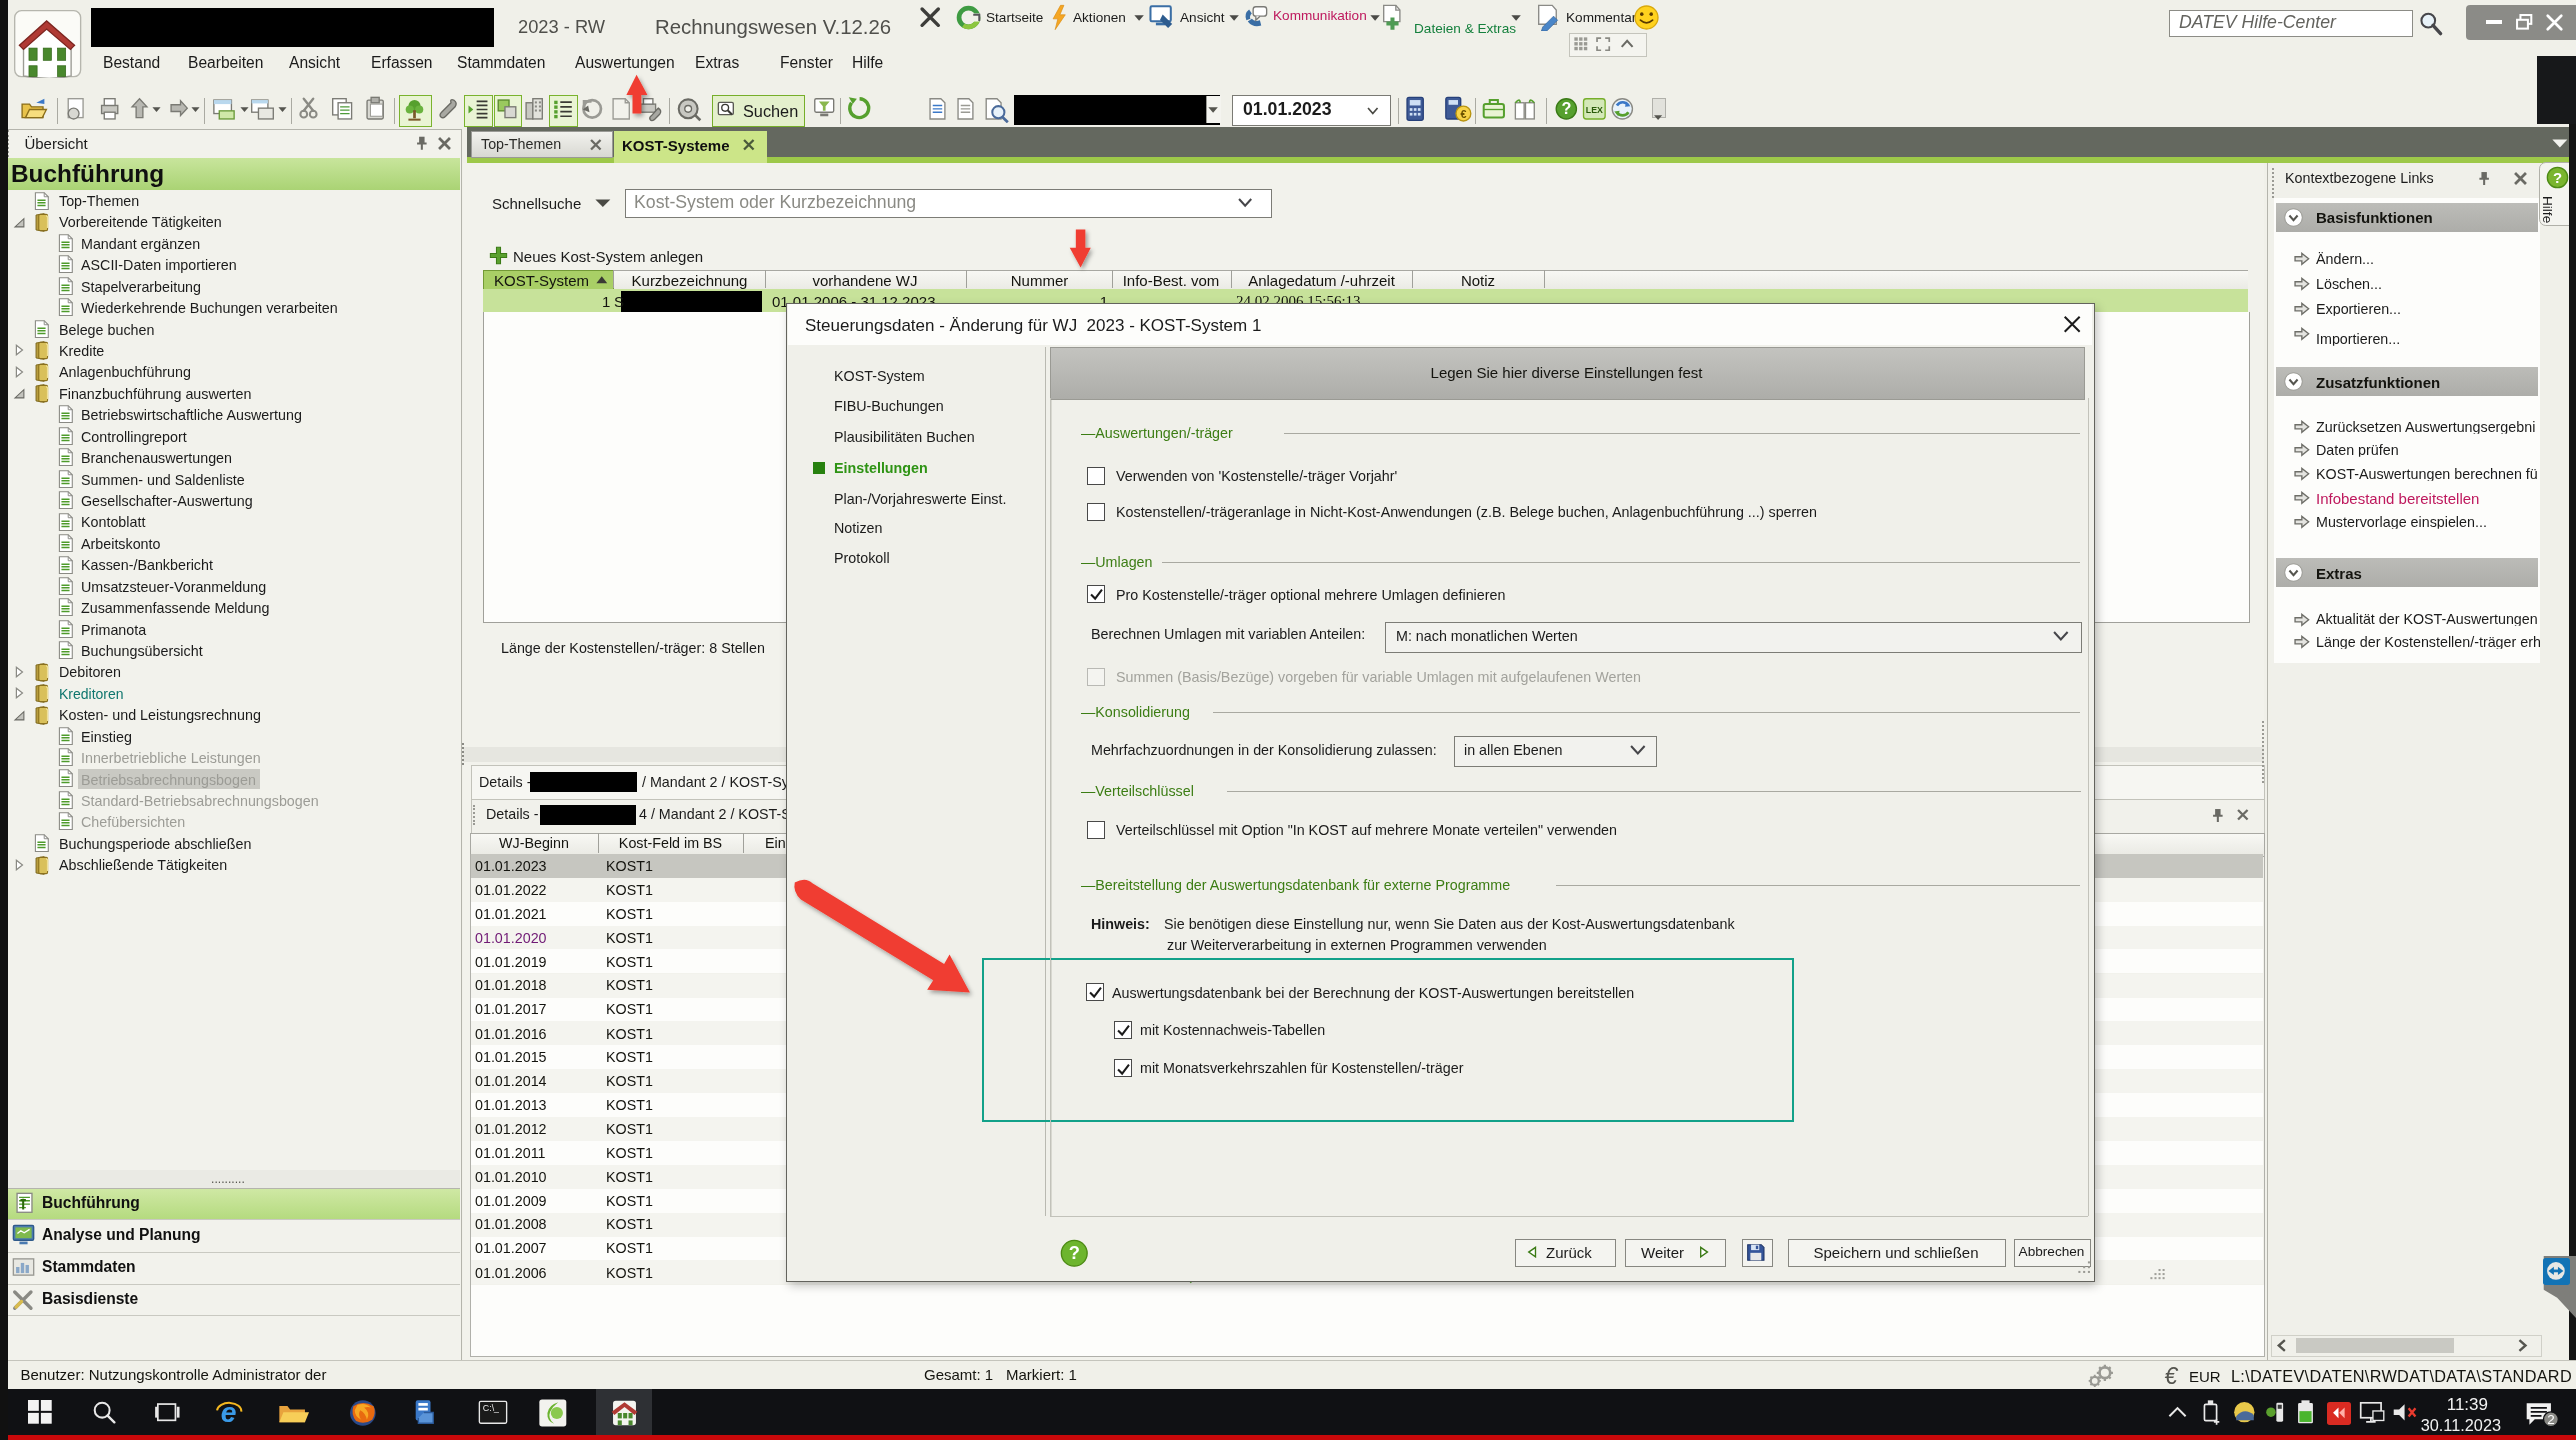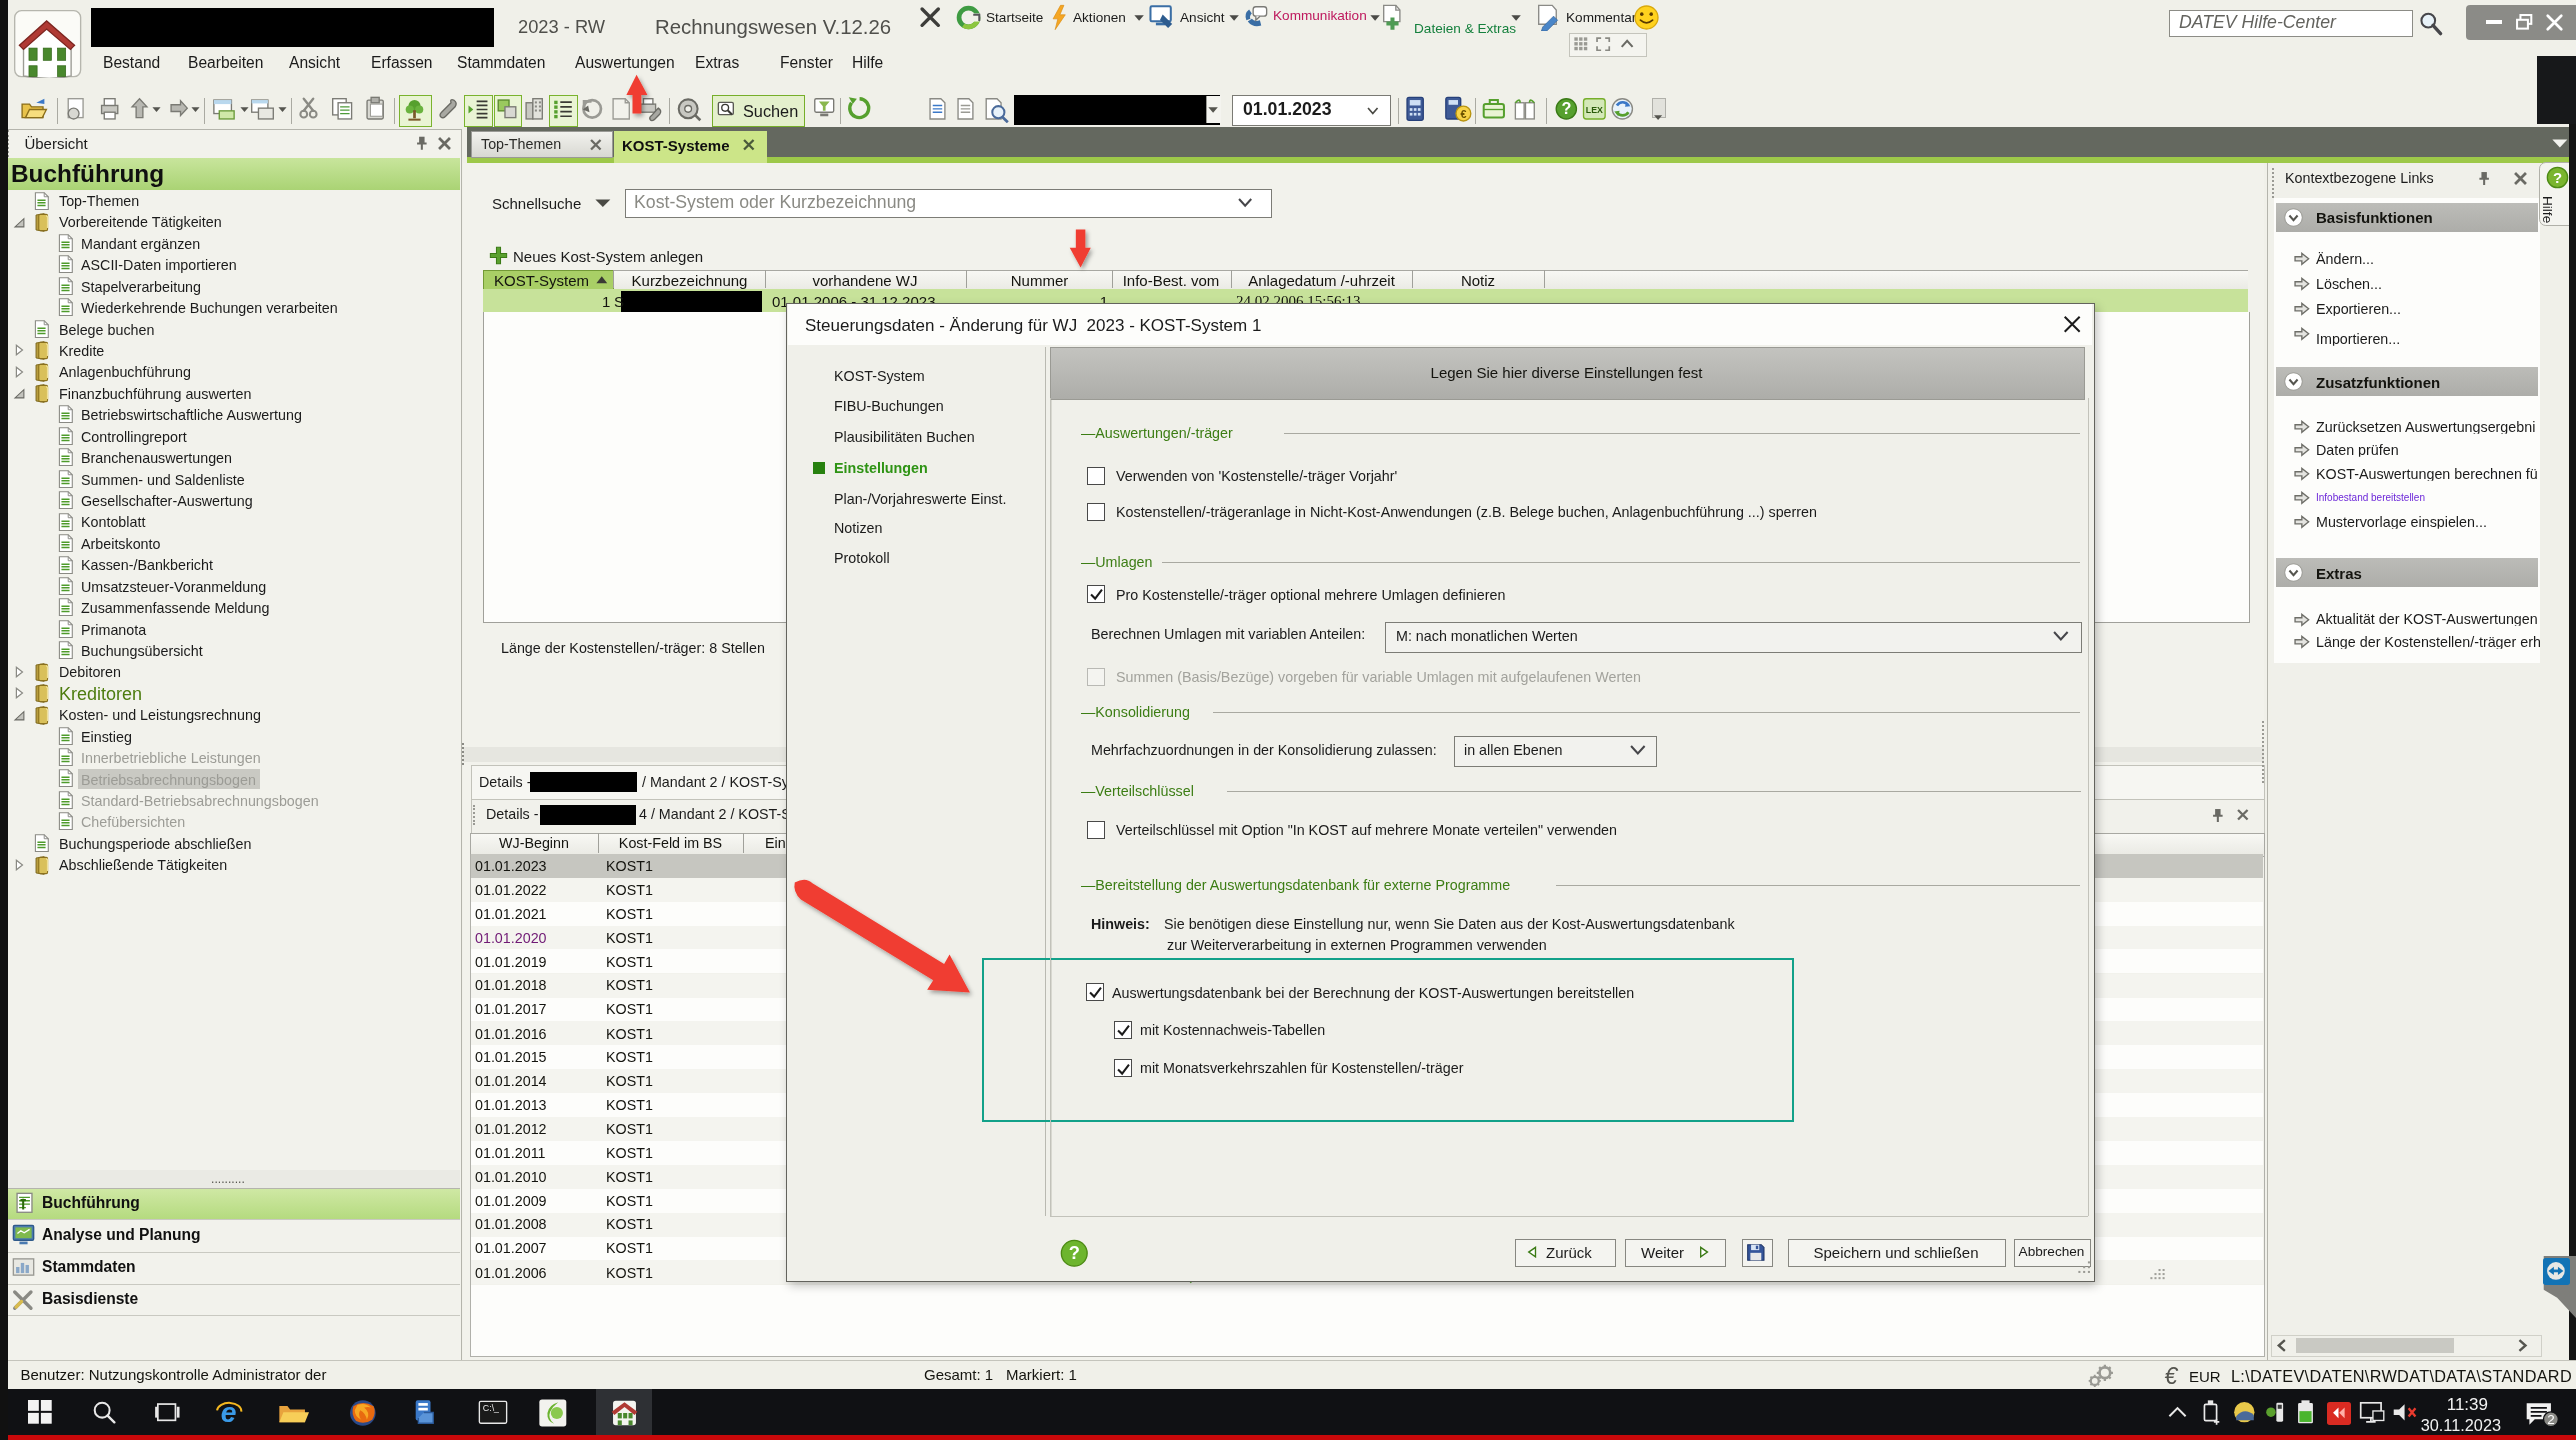--- a/index.html
+++ b/index.html
@@ -545,21 +545,21 @@
   </svg>
 <div class="t" style="left:59px;top:672px;font-size:14.3px;color:#1b1b1b;">Debitoren</div>
 <svg class="b" style="left:13px;top:687px;" width="12.2" height="12.2" viewBox="0 0 18 18">
     <path d="M5 2 L14 9 L5 16 Z" fill="#fff" stroke="#8a8a84" stroke-width="1.8"></path>
   </svg>
 <svg class="b" style="left:34px;top:684px;" width="16.3" height="19" viewBox="0 0 24 28">
     <path d="M3 3 L15 1 L15 27 L3 25 Z" fill="#b89d3e" stroke="#7a661e" stroke-width="1.4"></path>
     <rect x="7" y="2" width="13" height="24" rx="2" fill="#d9c05a" stroke="#8a701e" stroke-width="1.6"></rect>
     <path d="M18 4 Q21 5 20 9 L20 22" fill="none" stroke="#efe09a" stroke-width="2"></path>
   </svg>
-<div class="t" style="left:59px;top:694px;font-size:18px;color:#4d7c0f;">Kreditoren</div>
+<div class="t" style="left:59px;top:694px;font-size:14px;color:#0f766e;">Kreditoren</div>
 <svg class="b" style="left:13px;top:709px;" width="13.6" height="13.6" viewBox="0 0 20 20">
     <path d="M16 4 L16 16 L3 16 Z" fill="#c3c3bd" stroke="#6a6a64" stroke-width="1.6"></path>
   </svg>
 <svg class="b" style="left:34px;top:706px;" width="16.3" height="19" viewBox="0 0 24 28">
     <path d="M3 3 L15 1 L15 27 L3 25 Z" fill="#b89d3e" stroke="#7a661e" stroke-width="1.4"></path>
     <rect x="7" y="2" width="13" height="24" rx="2" fill="#d9c05a" stroke="#8a701e" stroke-width="1.6"></rect>
     <path d="M18 4 Q21 5 20 9 L20 22" fill="none" stroke="#efe09a" stroke-width="2"></path>
   </svg>
 <div class="t" style="left:59px;top:715px;font-size:14.3px;color:#1b1b1b;">Kosten- und Leistungsrechnung</div>
 <svg class="b" style="left:58px;top:727px;" width="15" height="18.3" viewBox="0 0 22 27">
@@ -863,21 +863,21 @@
     <path d="M3 7 L13 7 L13 2 L23 10 L13 18 L13 13 L3 13 Z" fill="#e4e4e0" stroke="#6e6e68" stroke-width="2"></path>
   </svg>
 <div class="t" style="left:2316px;top:450px;font-size:14.3px;color:#1b1b1b;max-width:224px;overflow:hidden;">Daten prüfen</div>
 <svg class="b" style="left:2293px;top:467px;" width="17.7" height="13.6" viewBox="0 0 26 20">
     <path d="M3 7 L13 7 L13 2 L23 10 L13 18 L13 13 L3 13 Z" fill="#e4e4e0" stroke="#6e6e68" stroke-width="2"></path>
   </svg>
 <div class="t" style="left:2316px;top:474px;font-size:14.3px;color:#1b1b1b;max-width:224px;overflow:hidden;">KOST-Auswertungen berechnen fü</div>
 <svg class="b" style="left:2293px;top:491px;" width="17.7" height="13.6" viewBox="0 0 26 20">
     <path d="M3 7 L13 7 L13 2 L23 10 L13 18 L13 13 L3 13 Z" fill="#e4e4e0" stroke="#6e6e68" stroke-width="2"></path>
   </svg>
-<div class="t" style="left:2316px;top:498px;font-size:10px;color:#6d28d9;max-width:224px;overflow:hidden;">Infobestand bereitstellen</div>
+<div class="t" style="left:2316px;top:498px;font-size:15px;color:#be185d;max-width:224px;overflow:hidden;">Infobestand bereitstellen</div>
 <svg class="b" style="left:2293px;top:515px;" width="17.7" height="13.6" viewBox="0 0 26 20">
     <path d="M3 7 L13 7 L13 2 L23 10 L13 18 L13 13 L3 13 Z" fill="#e4e4e0" stroke="#6e6e68" stroke-width="2"></path>
   </svg>
 <div class="t" style="left:2316px;top:522px;font-size:14.3px;color:#1b1b1b;max-width:224px;overflow:hidden;">Mustervorlage einspielen...</div>
 <svg class="b" style="left:2293px;top:613px;" width="17.7" height="13.6" viewBox="0 0 26 20">
     <path d="M3 7 L13 7 L13 2 L23 10 L13 18 L13 13 L3 13 Z" fill="#e4e4e0" stroke="#6e6e68" stroke-width="2"></path>
   </svg>
 <div class="t" style="left:2316px;top:619px;font-size:14.3px;color:#1b1b1b;max-width:224px;overflow:hidden;">Aktualität der KOST-Auswertungen</div>
 <svg class="b" style="left:2293px;top:635px;" width="17.7" height="13.6" viewBox="0 0 26 20">
     <path d="M3 7 L13 7 L13 2 L23 10 L13 18 L13 13 L3 13 Z" fill="#e4e4e0" stroke="#6e6e68" stroke-width="2"></path>

